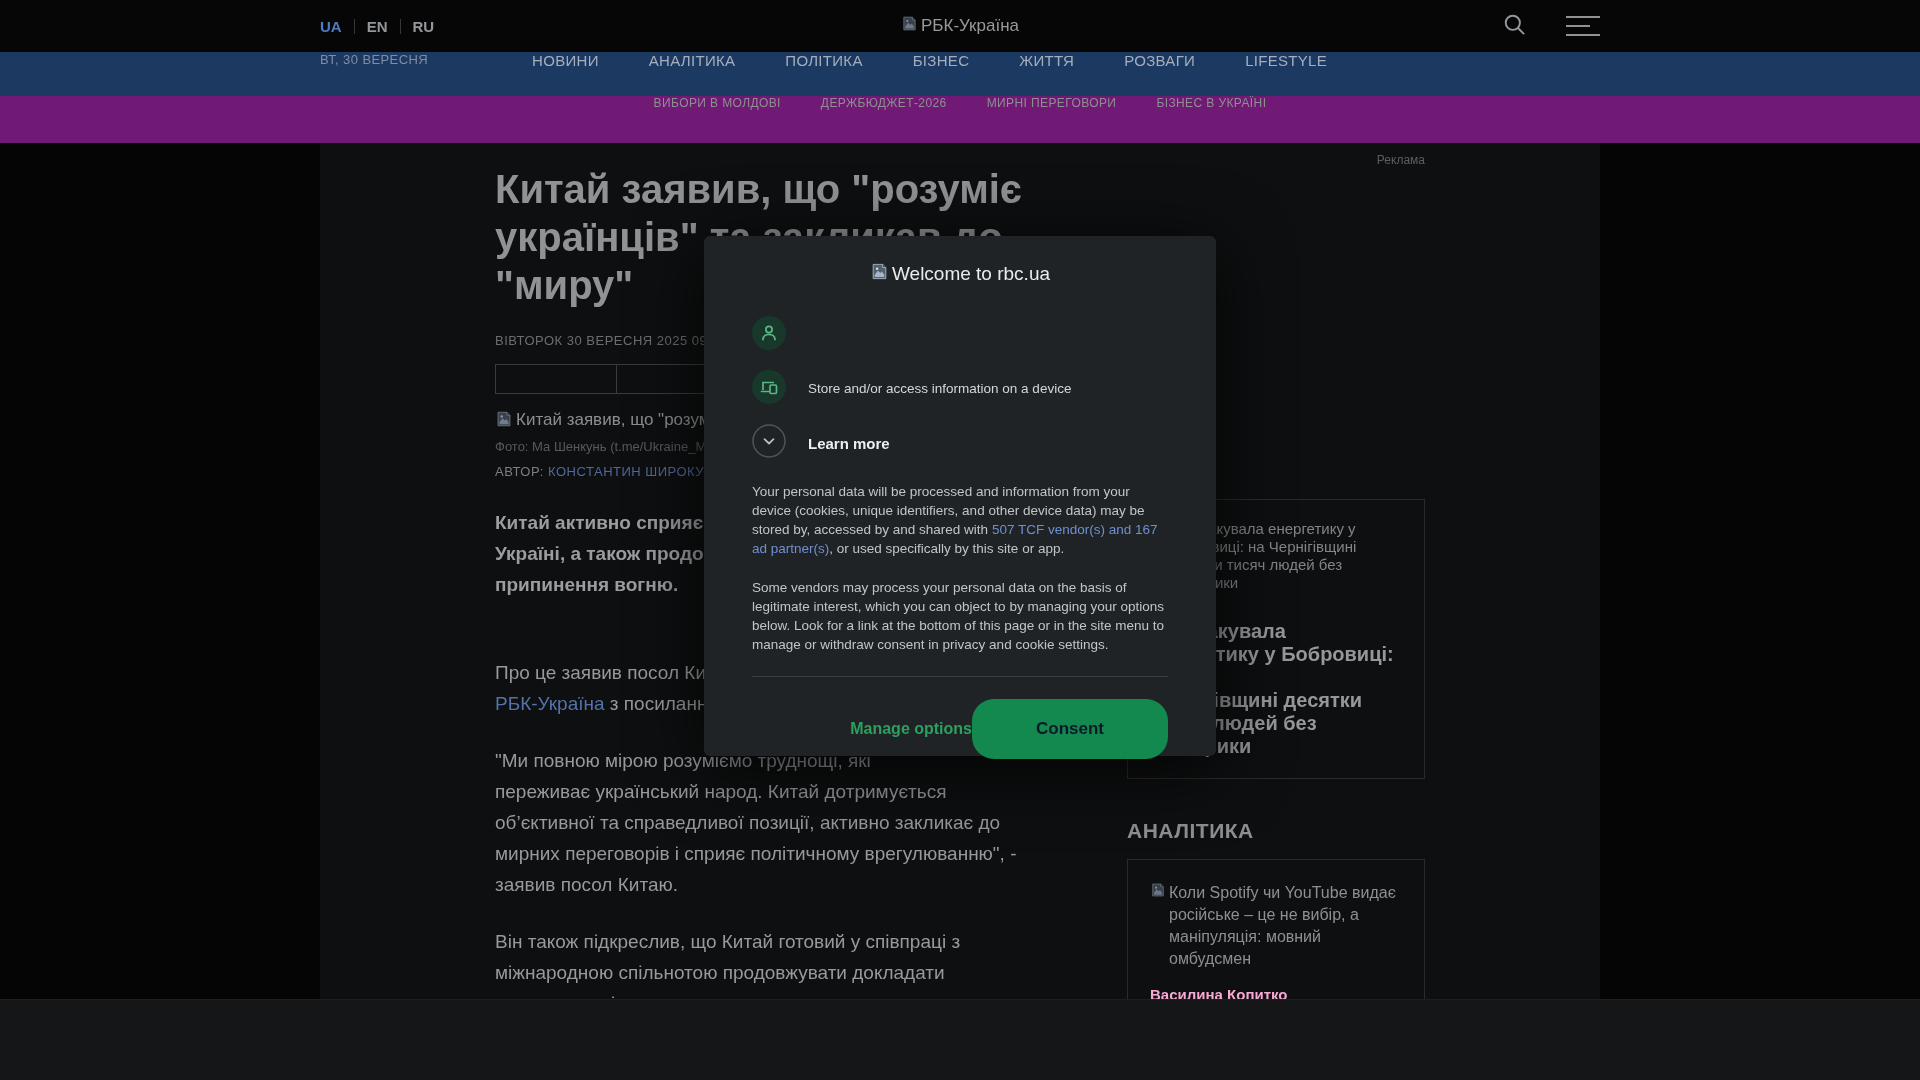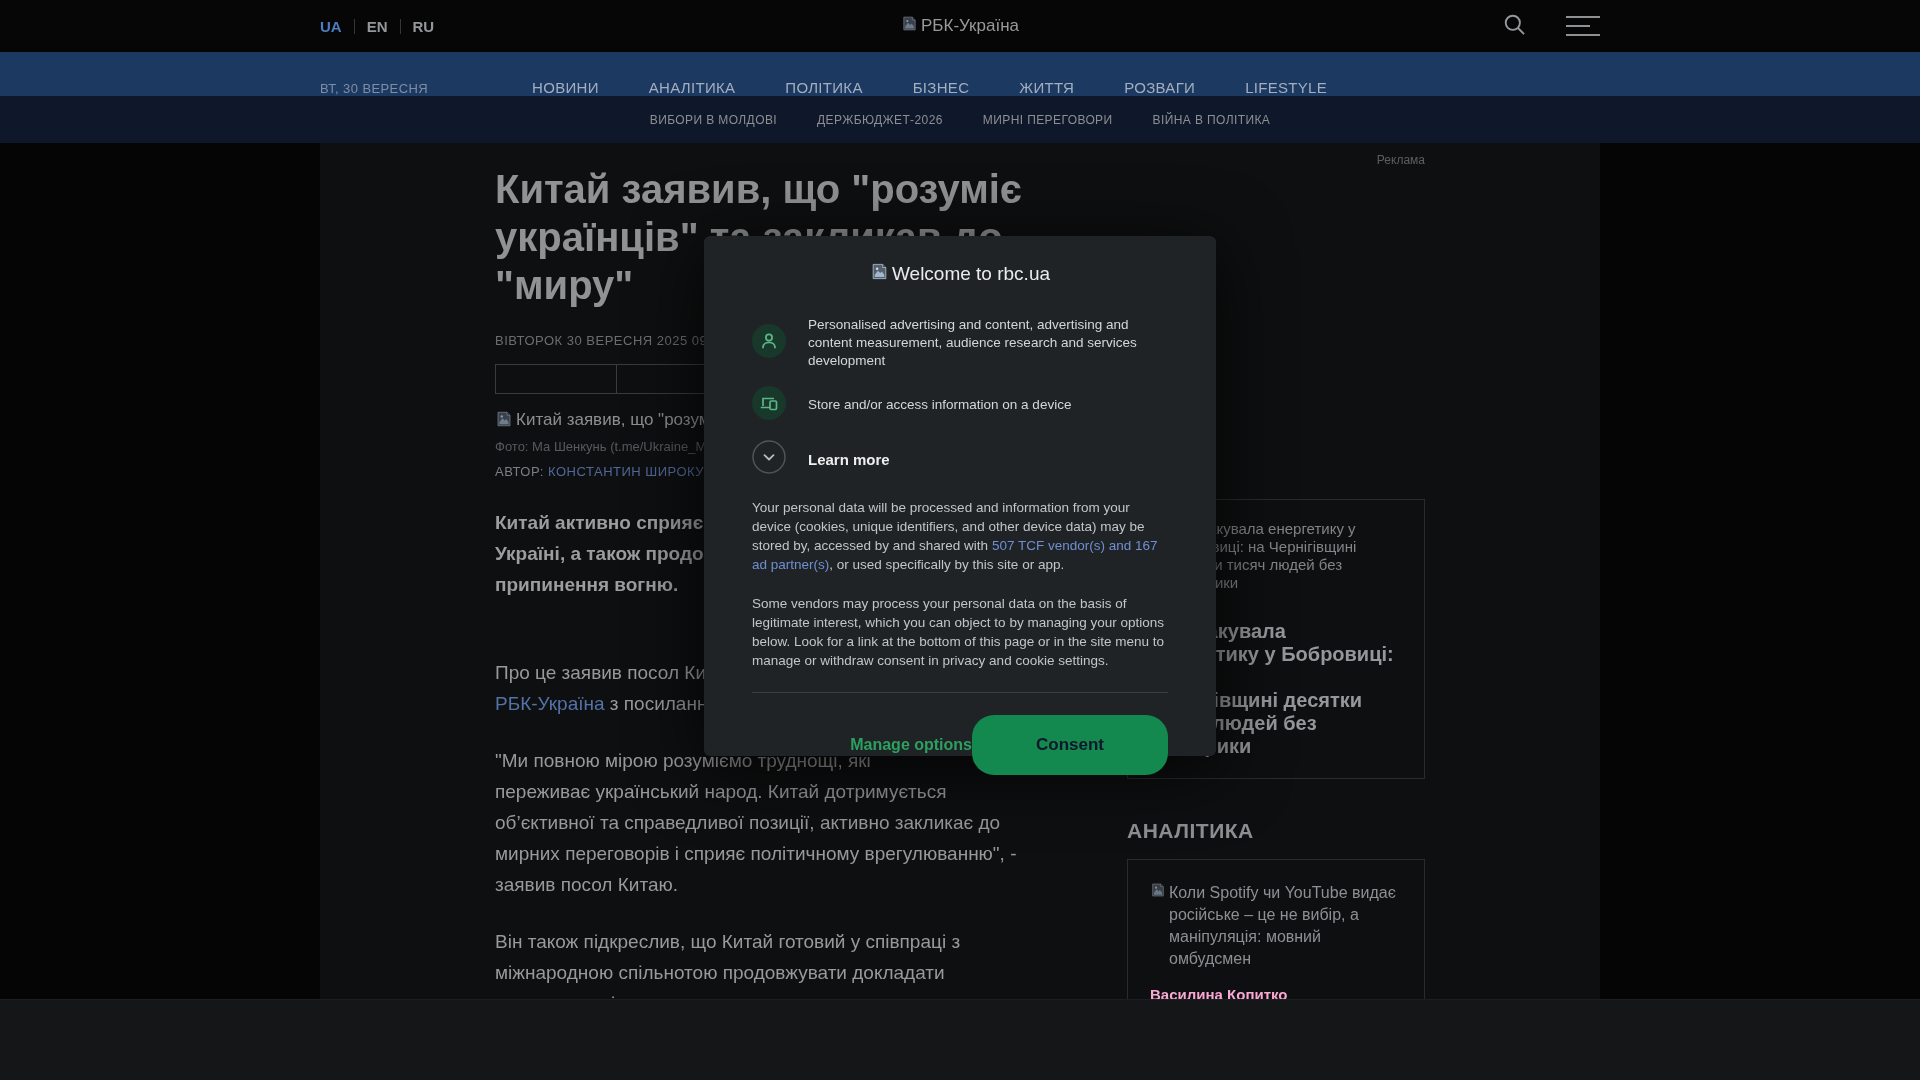--- a/index.html
+++ b/index.html
@@ -16,27 +16,27 @@
   .lang.active { color:#4d7cc0; }
   .lang-sep { width:1px; height:15px; background:#33363a; }
   .logo { position:absolute; left:50%; top:50%; transform:translate(-50%,-50%);
     display:flex; align-items:center; gap:3px; color:#97999b; font-size:17px; }
   .top-icons { margin-left:auto; display:flex; align-items:center; gap:38px; }
   .burger span { display:block; height:2px; background:#8f9294; margin:7px 0; width:34px; }
   .burger span.mid { width:24px; }
 
   
   .bluebar { height:44px; background:#1c3a61; }
-  .bluebar-inner { width:1280px; margin:0 auto; height:100%; display:flex; align-items:flex-end; }
+  .bluebar-inner { width:1280px; margin:0 auto; height:100%; display:flex; align-items:flex-start; }
   .nav-date { color:#7f8ca6; font-size:13px; letter-spacing:.4px; }
   .nav-items { display:flex; gap:50px; margin-left:104px; }
   .nav-item { color:#a4aebf; font-size:15px; letter-spacing:.3px; cursor:pointer; }
 
   
-  .topicsbar { height:47px; background:#0f172a; display:flex; align-items:center; justify-content:center; }
+  .topicsbar { height:47px; background:#701a75; display:flex; align-items:flex-start; justify-content:center; }
   .topics-inner { display:flex; gap:40px; }
   .topic { color:#8d8f91; font-size:12px; letter-spacing:.4px; cursor:pointer; }
 
   
   .content-bg { width:1280px; margin:0 auto; background:#0e0f10; min-height:933px;
     position:relative; z-index:1; }
   .main { width:930px; margin:0 auto; display:flex; justify-content:space-between; padding-top:6px; }
   .article-col { width:572px; }
   .aside-col { width:298px; }
 
@@ -145,21 +145,21 @@
       <span class="nav-item">LIFESTYLE</span>
     </div>
   </div>
 </nav>
 
 <div class="topicsbar">
   <div class="topics-inner">
     <span class="topic">ВИБОРИ В МОЛДОВІ</span>
     <span class="topic">ДЕРЖБЮДЖЕТ-2026</span>
     <span class="topic">МИРНІ ПЕРЕГОВОРИ</span>
-    <span class="topic">ВІЙНА В ПОЛІТИКА</span>
+    <span class="topic">БІЗНЕС В УКРАЇНІ</span>
   </div>
 </div>
 
 <div class="content-bg">
   <div class="main">
     <article class="article-col">
       <h1 class="a-title pre">Китай заявив, що "розуміє
 українців" та закликав до
 "миру"</h1>
       <div class="a-date">ВІВТОРОК 30 ВЕРЕСНЯ 2025 09:03</div>
@@ -268,21 +268,20 @@
 
   <div class="m-purposes">
     <div class="purpose">
       <span class="picon">
         <svg width="34" height="34" viewBox="0 0 34 34">
             <circle cx="17" cy="17" r="17" fill="#17382a"></circle>
             <circle cx="17" cy="13.5" r="3.1" fill="none" stroke="#5cb585" stroke-width="1.8"></circle>
             <path d="M11 23.5c0-3.4 2.8-5.2 6-5.2s6 1.8 6 5.2" fill="none" stroke="#5cb585" stroke-width="1.8" stroke-linecap="round"></path>
           </svg>
       </span>
-      <span class="ptxt">Personalised advertising and content, advertising and content measurement, audience research and services development</span>
     </div>
     <div class="purpose">
       <span class="picon">
         <svg width="34" height="34" viewBox="0 0 34 34">
             <circle cx="17" cy="17" r="17" fill="#17382a"></circle>
             <path d="M11 20v-7.5h11" fill="none" stroke="#5cb585" stroke-width="1.7"></path>
             <path d="M9.5 21.5h8" fill="none" stroke="#5cb585" stroke-width="1.7" stroke-linecap="round"></path>
             <rect x="18" y="15" width="6.5" height="8.5" rx="1.2" fill="#17382a" stroke="#5cb585" stroke-width="1.7"></rect>
           </svg>
       </span>

